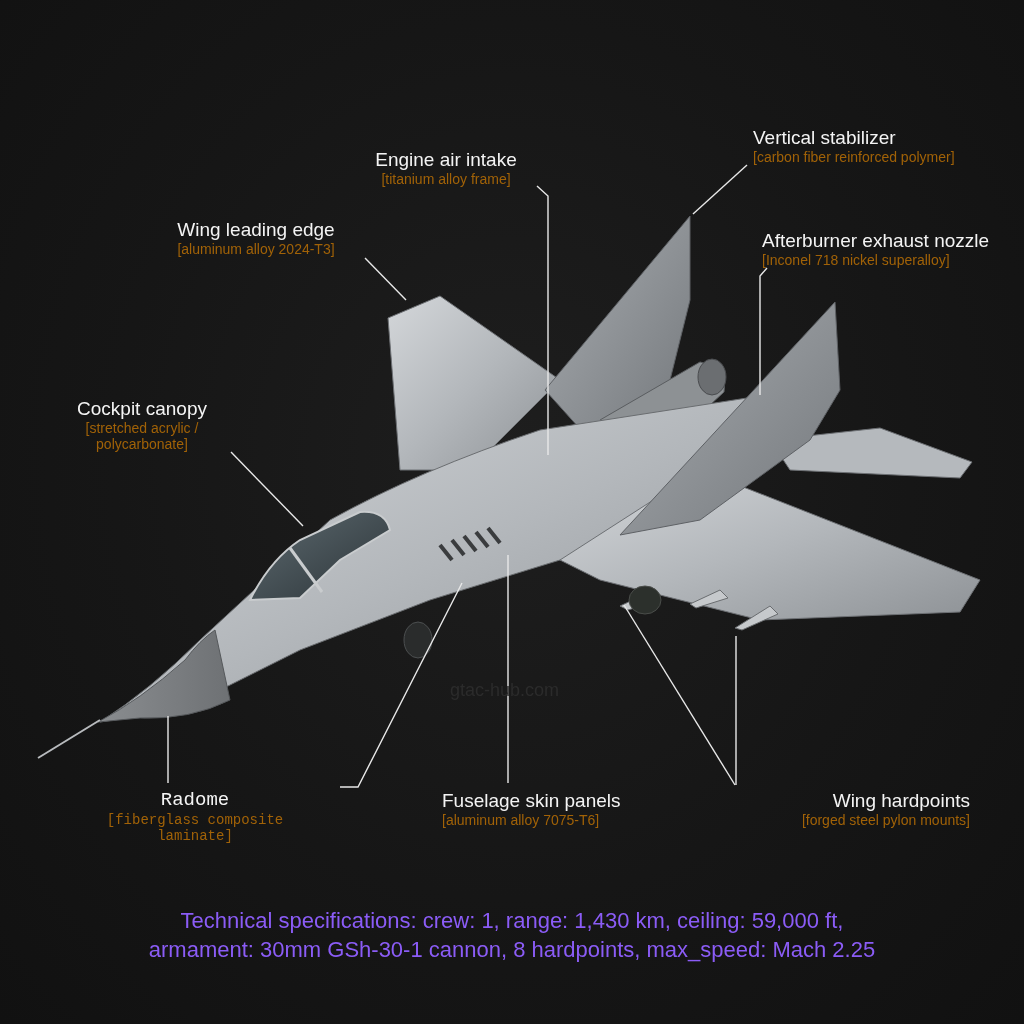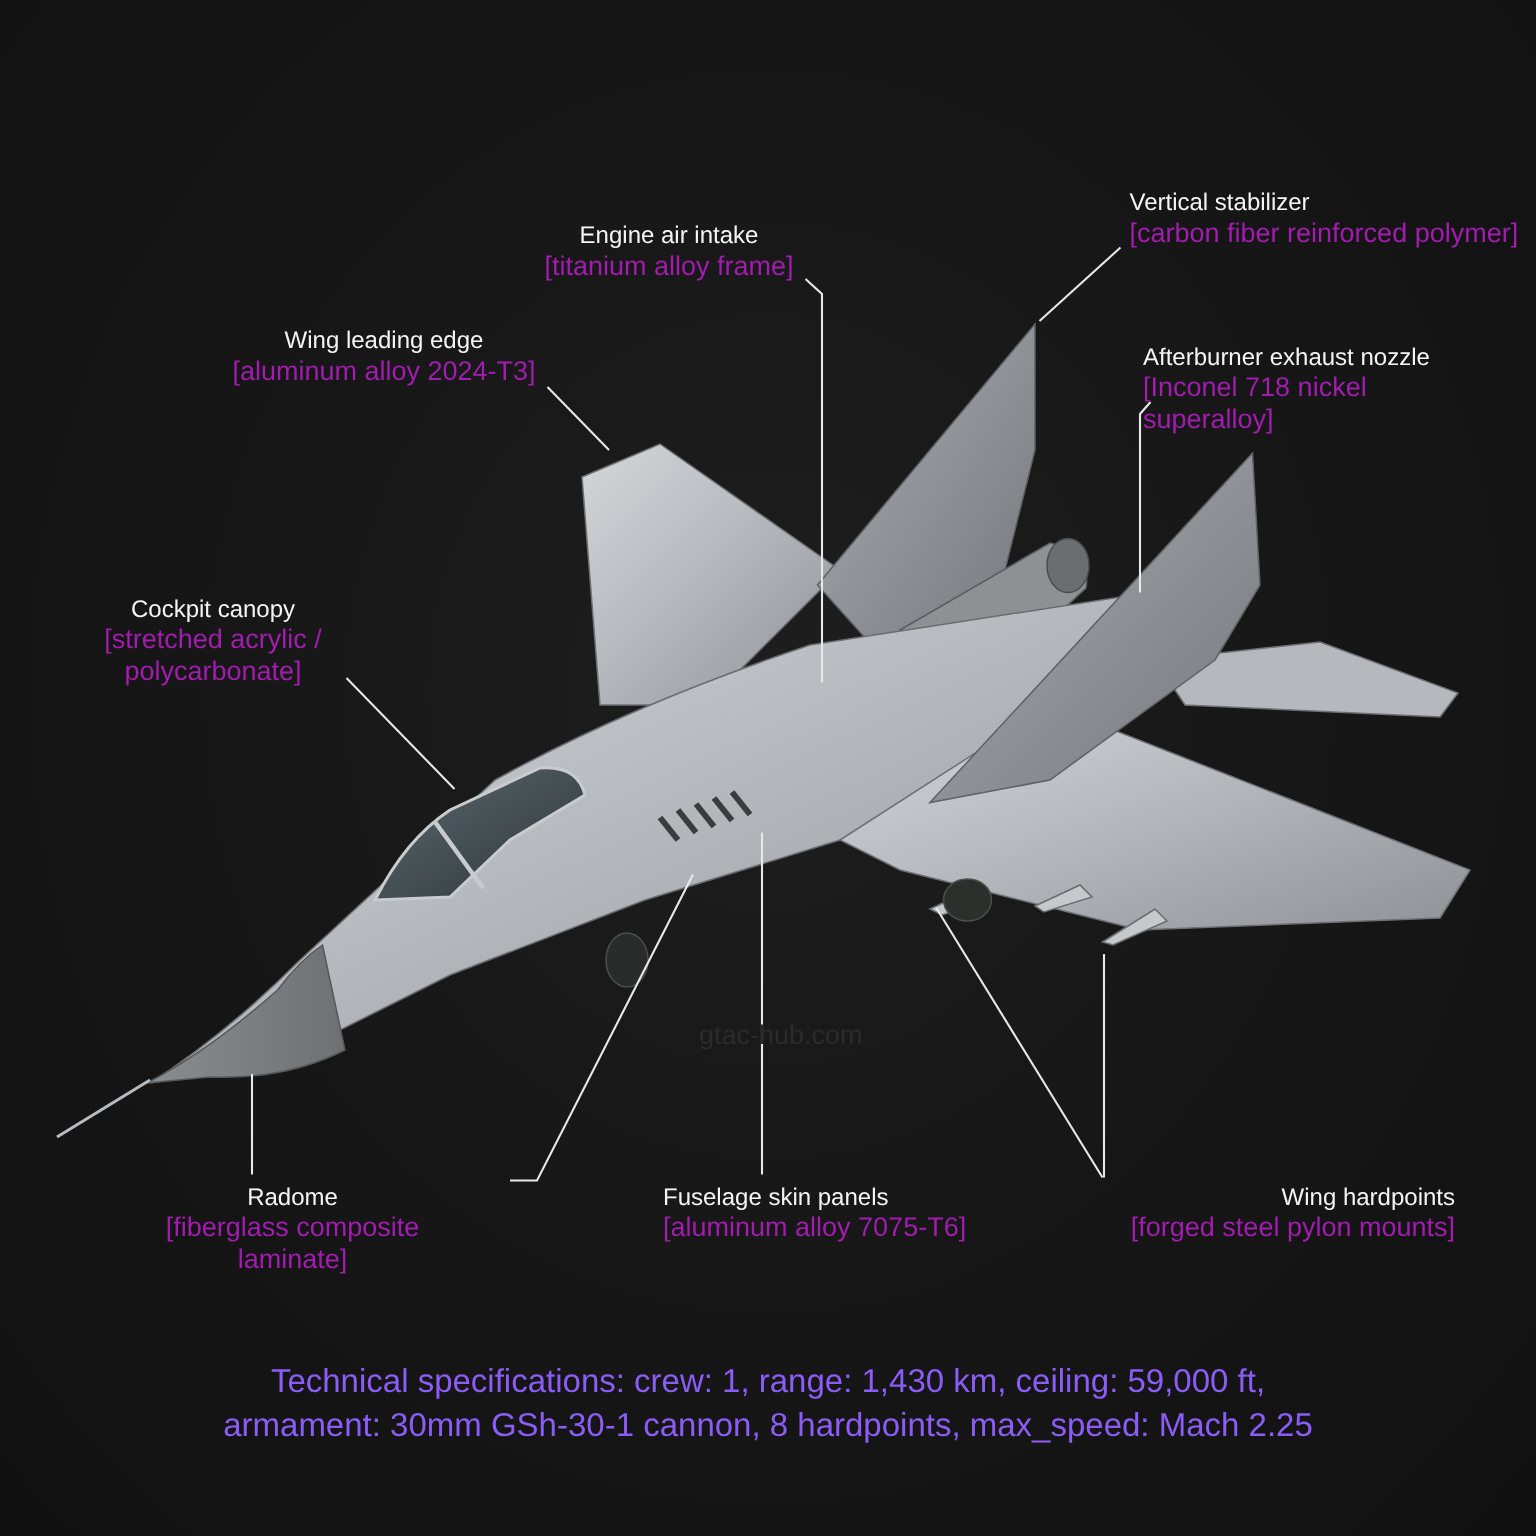--- a/index.html
+++ b/index.html
@@ -5,26 +5,26 @@
   html, body { margin:0; padding:0; }
   body {
     width:1024px; height:1024px; overflow:hidden;
     background: radial-gradient(ellipse at 50% 45%, #1e1e1e 0%, #161616 55%, #111111 100%);
     font-family: "Liberation Sans", sans-serif;
     color:#f2f2f2;
     position:relative;
   }
   #stage { position:absolute; left:0; top:0; width:1024px; height:1024px; }
   .label { position:absolute; line-height:1.15; }
-  .label .name { font-size:16px; color:#f4f4f4; display:block; }
-  .label .mat  { font-size:18px; color:#a21caf; display:block; }
+  .label .name { font-size:19px; color:#f4f4f4; display:block; }
+  .label .mat  { font-size:14px; color:#a16207; display:block; }
   .r { text-align:center; }
-  .c { text-align:center; }
+  .c { text-align:center;font-family:Liberation Mono, monospace; }
   .l { text-align:left; }
-  #watermark { position:absolute; left:450px; top:680px; font-size:18px; color:#2b2b2b;margin-left:16px; }
+  #watermark { position:absolute; left:450px; top:680px; font-size:18px; color:#2b2b2b; }
   #specs { position:absolute; left:0; width:1024px; top:906px; text-align:center;
            font-size:22px; line-height:29px; color:#8b5cf6; }
 </style>
 </head>
 <body>
 
 <svg id="stage" viewBox="0 0 1024 1024" xmlns="http://www.w3.org/2000/svg">
   <defs>
     <linearGradient id="metal" x1="0" y1="0" x2="1" y2="1">
       <stop offset="0" stop-color="#d4d7da"></stop>

